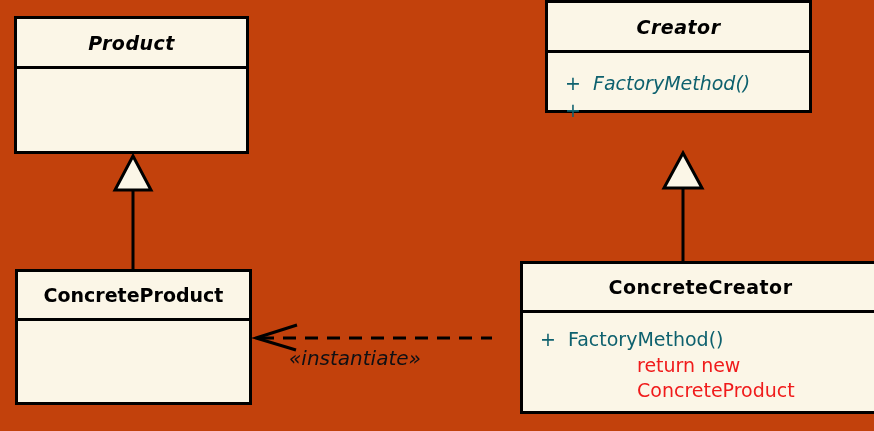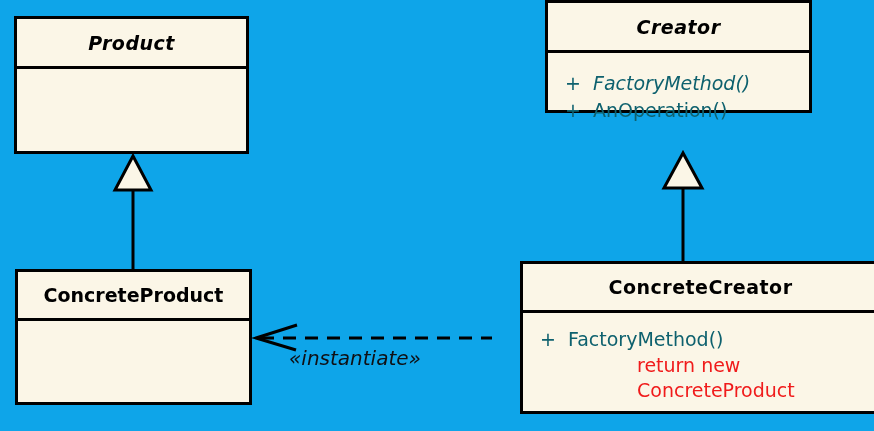--- a/index.html
+++ b/index.html
@@ -7,21 +7,21 @@
     --box-border:#000000;
     --class-title:#000000;
     --method-text:#0E616E;
     --note-text:#F01B1B;
     --label-text:#101014;
   }
   html,body{margin:0;padding:0;background:#ffffff;}
   .canvas{
     position:relative;
     width:874px;height:431px;
-    background:#0ea5e9;
+    background:#c2410c;
     font-family:"DejaVu Sans","Liberation Sans",sans-serif;
     overflow:hidden;
   }
   .edges{position:absolute;left:0;top:0;z-index:1;pointer-events:none;}
   .class-box{
     position:absolute;z-index:2;box-sizing:border-box;
     background:var(--box-fill);
     border:3px solid var(--box-border);
   }
   .class-title{
@@ -80,21 +80,20 @@
 
   <div class="class-box abstract" style="left:545px;top:0;width:267px;height:113px;">
     <div class="class-title" style="height:50px;">Creator</div>
     <div class="class-body" style="padding-top:17px;">
       <div class="method-row abstract-op">
         <span class="vis">+</span>
         <span class="mname">FactoryMethod()</span>
       </div>
       <div class="method-row">
         <span class="vis">+</span>
-        <span class="mname">AnOperation()</span>
       </div>
     </div>
   </div>
 
   <div class="class-box" style="left:15px;top:269px;width:237px;height:136px;">
     <div class="class-title" style="height:49px;letter-spacing:0;">ConcreteProduct</div>
     <div class="class-body"></div>
   </div>
 
   <div class="class-box" style="left:492px;top:261px;width:361px;height:153px;margin-left:28px;">

